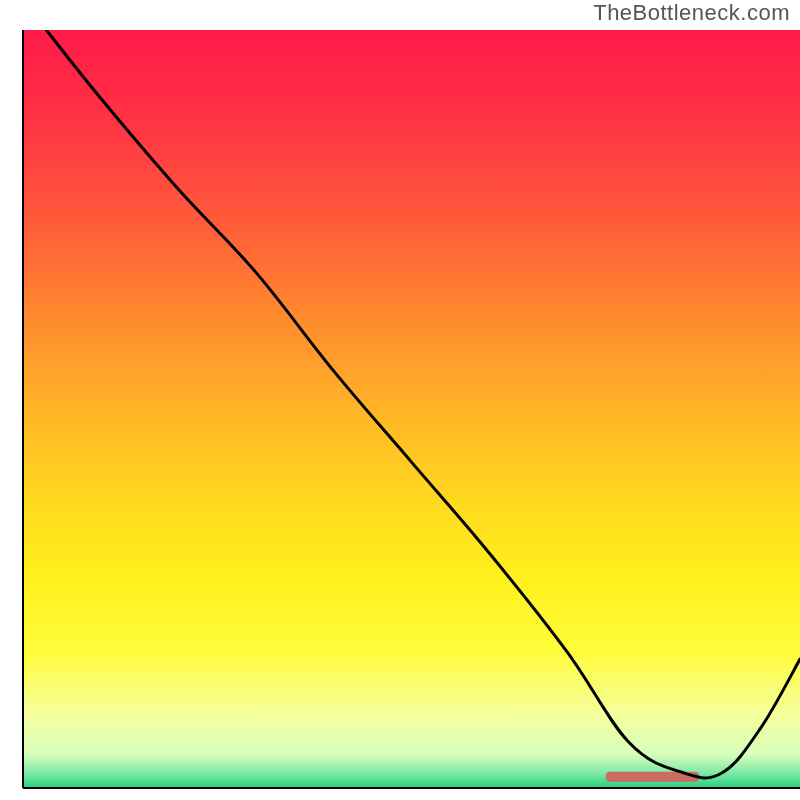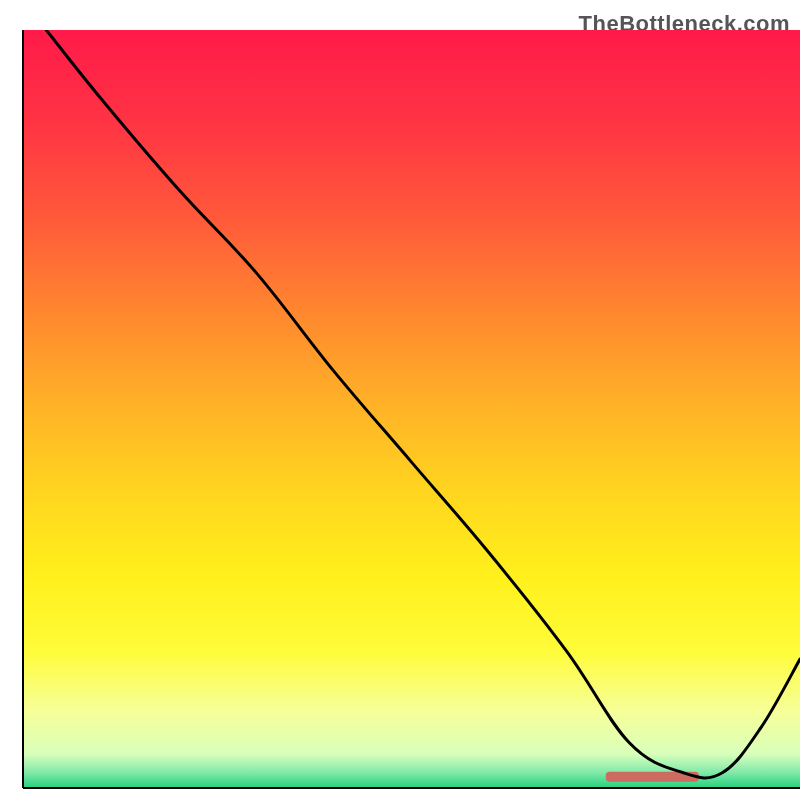--- a/index.html
+++ b/index.html
@@ -11,25 +11,25 @@
     font-family: Arial, Helvetica, sans-serif;
   }
   .stage {
     position: relative;
     width: 800px;
     height: 800px;
     overflow: hidden;
   }
   .watermark {
     position: absolute;
-    top: 11px;
+    top: 0;
     right: 10px;
     color: #555555;
     font-size: 22px;
-    font-weight: 700;
+    font-weight: 400;
     letter-spacing: 0.5px;
     text-align: center;
   }
   svg.plot {
     position: absolute;
     top: 0;
     left: 0;
     width: 800px;
     height: 800px;
     display: block;

